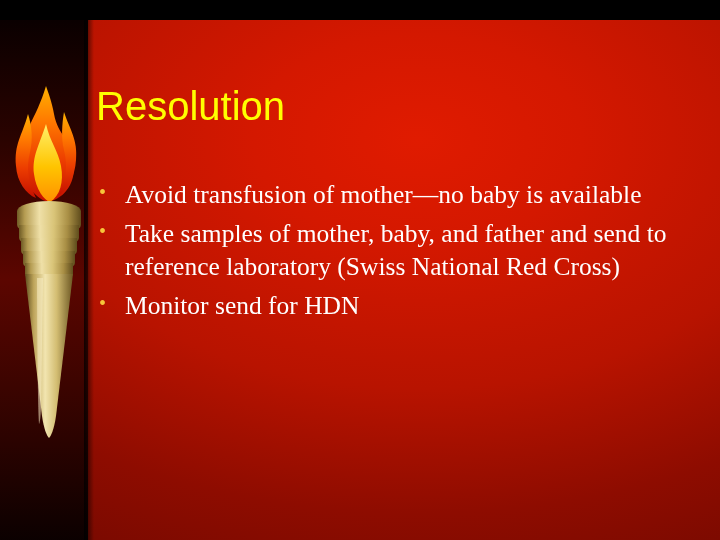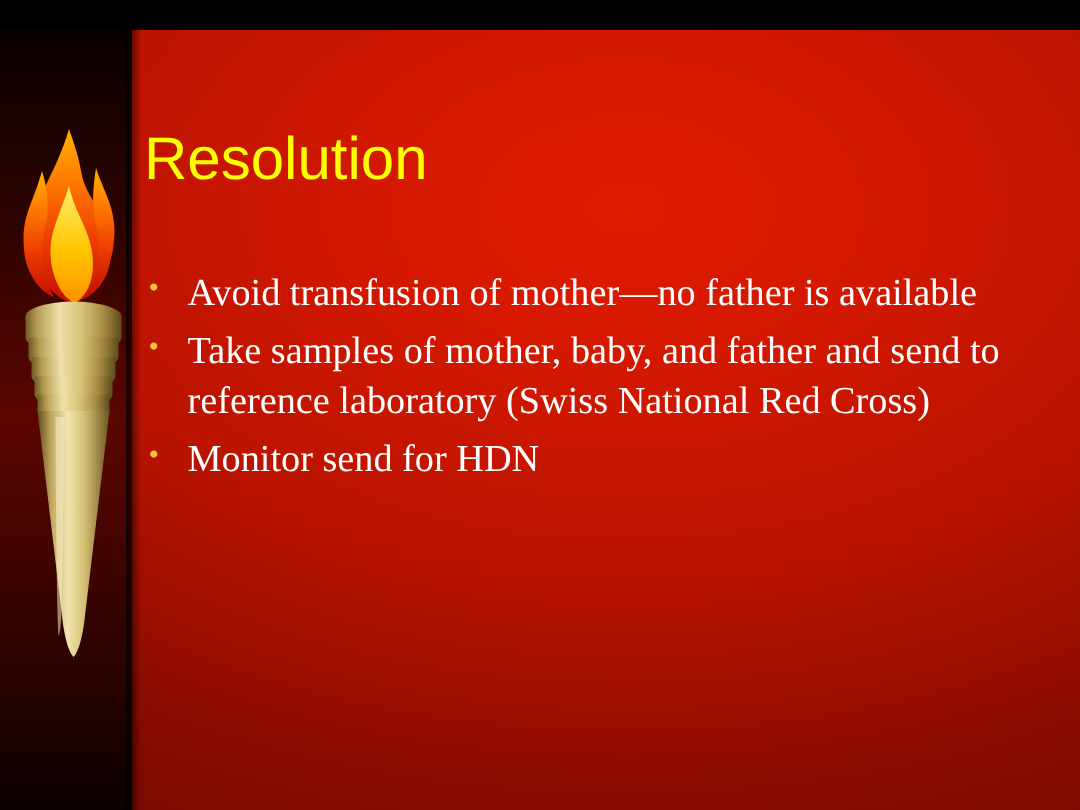--- a/index.html
+++ b/index.html
@@ -154,21 +154,21 @@
       <path d="M31 200 L37 200 L35 330 C 34.5 340, 34 344, 33 346 C 32.5 340, 31.5 320, 31 200 Z" fill="#f7ecc2" opacity="0.55"></path>
     </svg>
   </div>
 
   <div class="title">Resolution</div>
 
   <div class="body">
 
     <div class="bullet-row">
       <span class="bullet-mark">•</span>
-      <span class="bullet-text">Avoid transfusion of mother—no father is available</span>
+      <span class="bullet-text">Avoid transfusion of mother—no baby is available</span>
     </div>
 
     <div class="bullet-row">
       <span class="bullet-mark">•</span>
       <span class="bullet-text">Take samples of mother, baby, and father and send to reference laboratory (Swiss National Red Cross)</span>
     </div>
 
     <div class="bullet-row">
       <span class="bullet-mark">•</span>
       <span class="bullet-text">Monitor send for HDN</span>

